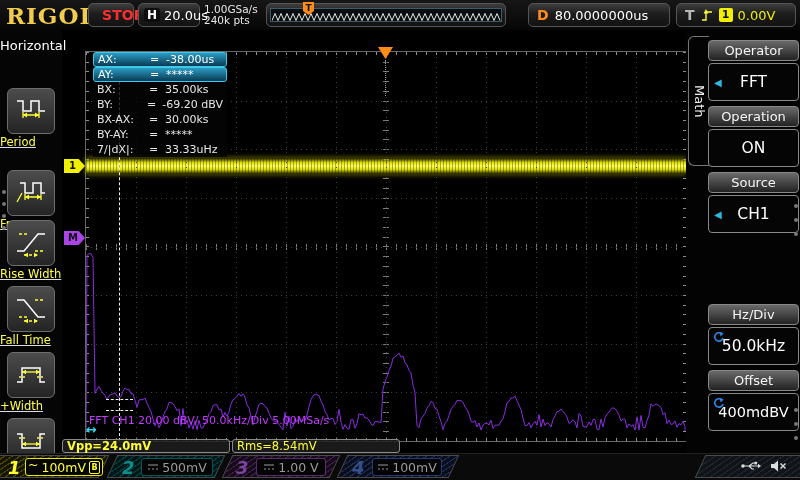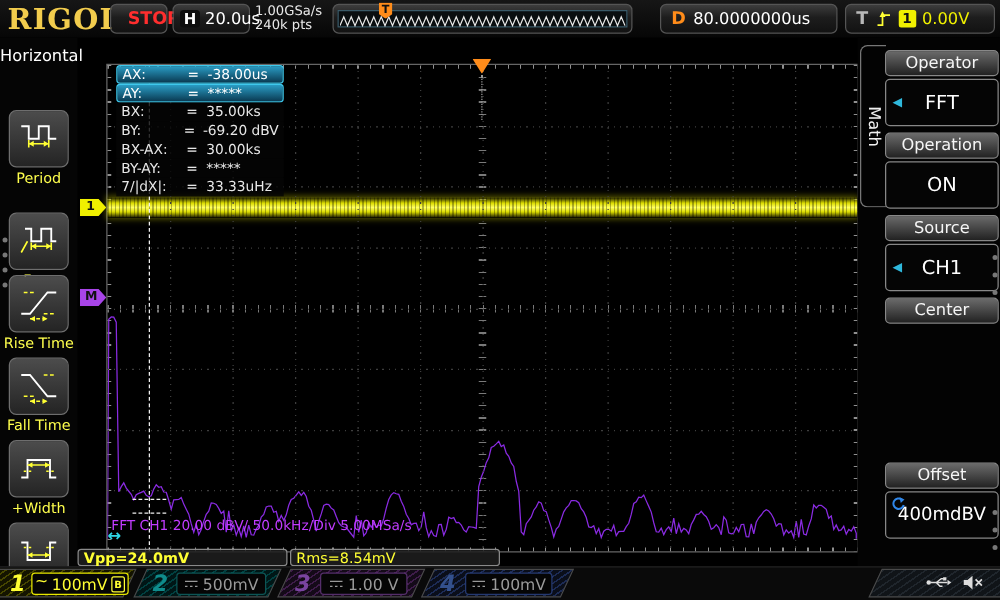--- a/index.html
+++ b/index.html
@@ -24,21 +24,21 @@
   .dlabel{font:bold 14px "DejaVu Sans",sans-serif;color:#ff8c1a;margin:0 6px 0 8px;}
   .dval{font:13px "DejaVu Sans",sans-serif;color:#fff;}
   .tbox{left:676px;width:120px;}
   .tlabel{font:bold 14px "DejaVu Sans",sans-serif;color:#b8b8b8;margin:0 5px 0 8px;}
   .tsrc{background:#f0f000;color:#111;border-radius:2px;width:14px;height:14px;text-align:center;
         font:bold 11px "DejaVu Sans",sans-serif;line-height:14px;margin:0 5px;}
   .tlev{font:13px "DejaVu Sans",sans-serif;color:#f0f000;}
   
   .leftmenu{position:absolute;left:0;top:30px;width:62px;height:423px;background:#050505;}
   .lm-title{position:absolute;left:0;top:8px;width:62px;text-align:center;font:13px "DejaVu Sans",sans-serif;color:#fff;}
-  .lm-item{position:absolute;left:0;width:62px;text-align:center;}
+  .lm-item{position:absolute;left:0;width:62px;text-align:left;text-decoration:underline;}
   .lm-key{margin:0 auto;width:46px;height:44px;background:linear-gradient(#4c4c4c,#242424);
           border:1px solid #6e6e6e;border-radius:6px;display:flex;align-items:center;justify-content:center;}
   .lm-label{margin-top:1px;font:11.5px "DejaVu Sans",sans-serif;color:#ffff4d;white-space:nowrap;}
   .icon-svg path.w{stroke:#fff;fill:none;stroke-width:1.5;}
   .icon-svg path.y{stroke:#ffff33;fill:none;stroke-width:1.3;}
   .icon-svg path.yf{fill:#ffff33;stroke:none;}
   .pagedot{position:absolute;width:4px;height:4px;border-radius:50%;background:#777;}
   
   .plot{position:absolute;left:85px;top:51px;width:600px;height:389px;background:#000;
         border:1px solid #666;box-sizing:content-box;}
@@ -176,21 +176,21 @@
     </div>
 
     <div class="lm-item" style="top:190px;">
       <div class="lm-key">
         <svg class="icon-svg" width="34" height="30" viewBox="0 0 34 30">
           <path class="w" d="M3 23 H10 L24 6 H31"></path>
           <path class="y" d="M5 6 H13 M21 23 H29 M10 27 H24" stroke-dasharray="3 2"></path>
           <path class="yf" d="M10 27 l4 -2.2 v4.4 Z M24 27 l-4 -2.2 v4.4 Z"></path>
         </svg>
       </div>
-      <div class="lm-label">Rise Time</div>
+      <div class="lm-label">Rise Width</div>
     </div>
 
     <div class="lm-item" style="top:256px;">
       <div class="lm-key">
         <svg class="icon-svg" width="34" height="30" viewBox="0 0 34 30">
           <path class="w" d="M3 6 H10 L24 23 H31"></path>
           <path class="y" d="M5 23 H13 M21 6 H29 M10 27 H24" stroke-dasharray="3 2"></path>
           <path class="yf" d="M10 27 l4 -2.2 v4.4 Z M24 27 l-4 -2.2 v4.4 Z"></path>
         </svg>
       </div>
@@ -331,23 +331,32 @@
 
     <div class="rm-item" style="top:142px;">
       <div class="rm-label">Source</div>
       <div class="rm-value">
         <span class="tri">◀</span>
         <span>CH1</span>
       </div>
     </div>
 
     <div class="rm-item selected" style="top:208px;">
-      <div class="rm-label">Center</div>
-    </div>
-
+    </div>
+
+    <div class="rm-item" style="top:274px;">
+      <div class="rm-label">Hz/Div</div>
+      <div class="rm-value">
+        <svg class="knob" width="12" height="12" viewBox="0 0 12 12">
+          <path d="M10 7 A4.2 4.2 0 1 1 8.5 2.6" fill="none" stroke="#2f86e8" stroke-width="1.6"></path>
+          <path d="M6.6 0.8 L10.6 2.6 L7.6 5.4 Z" fill="#2f86e8"></path>
+        </svg>
+        <span>50.0kHz</span>
+      </div>
+    </div>
 
     <div class="rm-item" style="top:340px;">
       <div class="rm-label">Offset</div>
       <div class="rm-value" style="font-size:14.5px;">
         <svg class="knob" width="12" height="12" viewBox="0 0 12 12">
           <path d="M10 7 A4.2 4.2 0 1 1 8.5 2.6" fill="none" stroke="#2f86e8" stroke-width="1.6"></path>
           <path d="M6.6 0.8 L10.6 2.6 L7.6 5.4 Z" fill="#2f86e8"></path>
         </svg>
         <span>400mdBV</span>
       </div>

